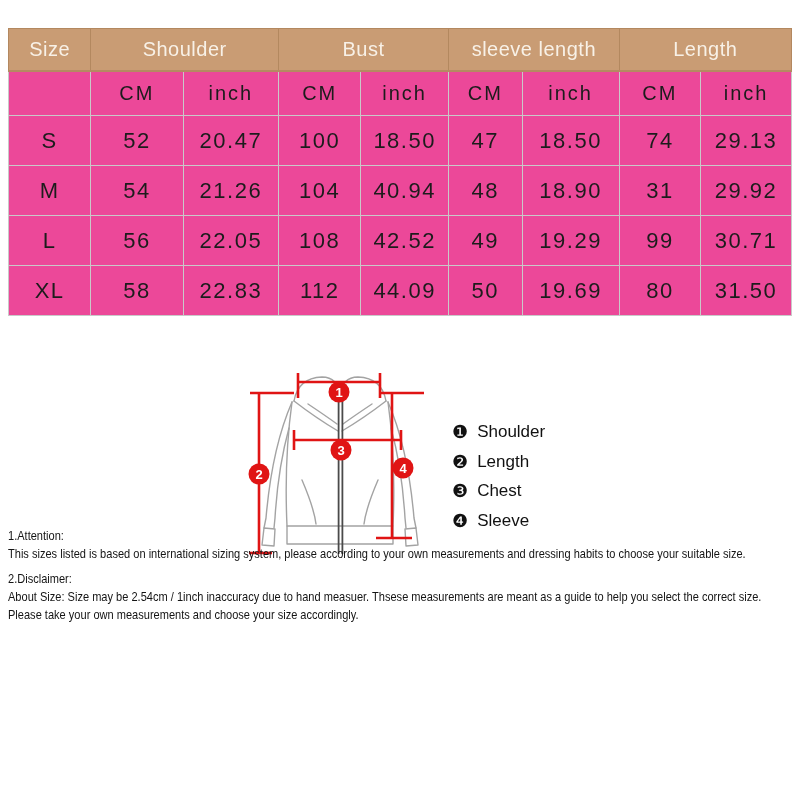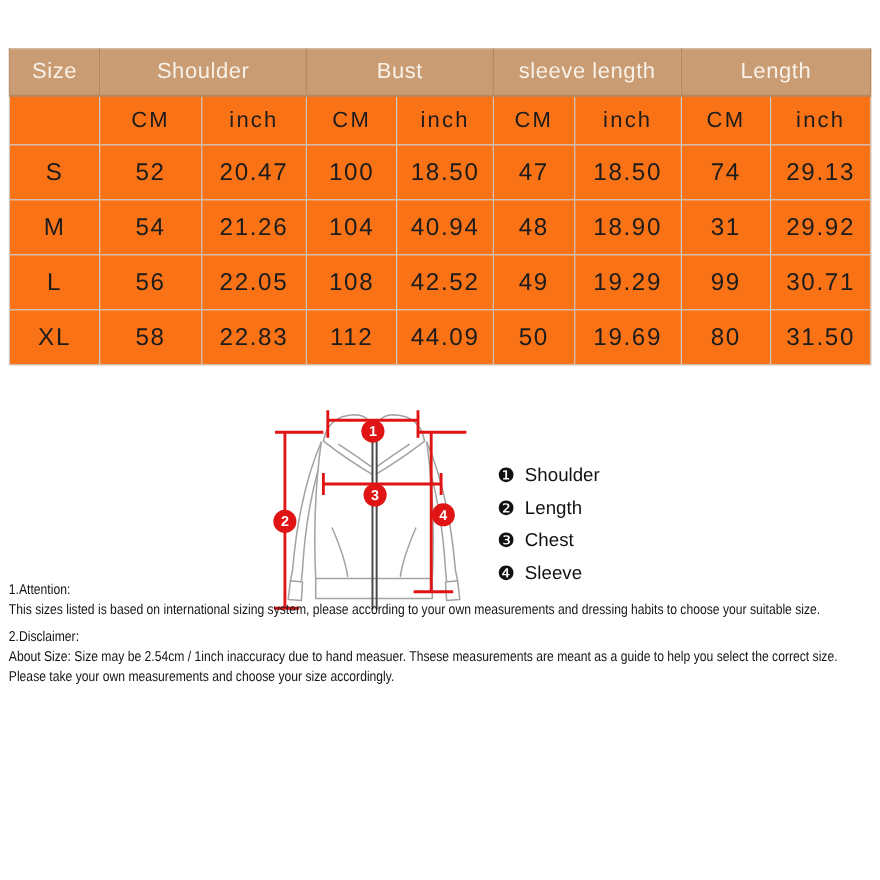--- a/index.html
+++ b/index.html
@@ -7,29 +7,29 @@
   body {
     width: 800px; height: 800px;
     font-family: "Liberation Sans", sans-serif;
     position: relative;
     overflow: hidden;
     color: #141414;
   }
   .canvas { position: absolute; inset: 0; width: 800px; height: 800px; }
 
   
-  .size-table-wrap { position: absolute; left: 8px; top: 44px; width: 784px; }
+  .size-table-wrap { position: absolute; left: 8px; top: 28px; width: 784px; }
   table.size-table { width: 100%; border-collapse: collapse; table-layout: fixed; }
   table.size-table td {
     border: 1px solid #c9c9c9;
     text-align: center; vertical-align: middle;
     font-size: 22px; letter-spacing: 1.5px;
     color: #1c1c1c;
     height: 50px;
-    background: #f97316;
+    background: #ec4899;
   }
   table.size-table tr.hdr td {
     background: #c99c74;
     border: 1px solid #b3885f;
     border-bottom: 2px solid #b58a62;
     color: #f8f1e7;
     font-size: 20px; letter-spacing: 0.5px;
     height: 42px;
   }
   table.size-table tr.units td { height: 45px; font-size: 20px; letter-spacing: 2px; }

